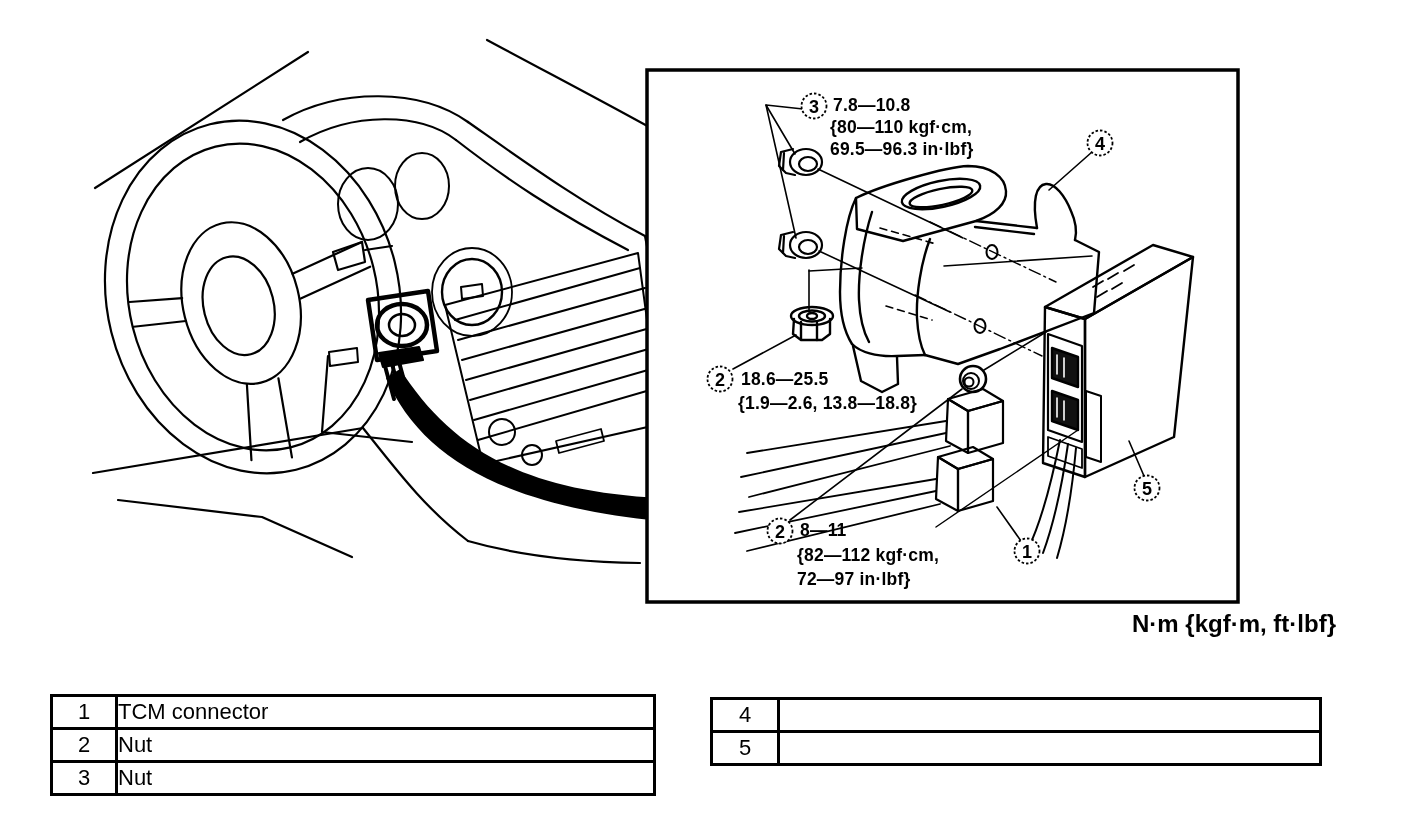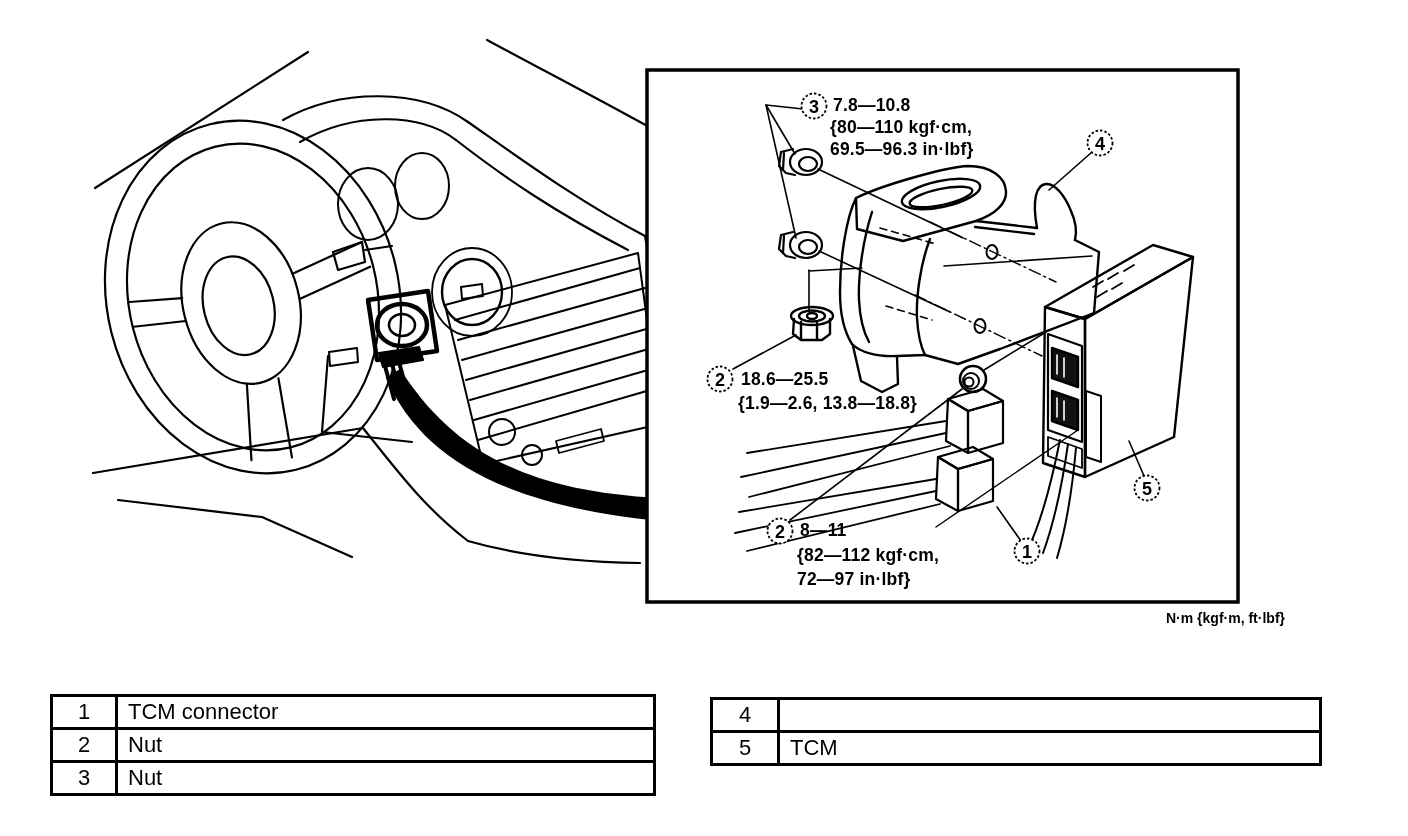--- a/index.html
+++ b/index.html
@@ -2,28 +2,28 @@
 <html><head>
 <meta charset="utf-8">
 <style>
   html,body{margin:0;padding:0;background:#fff;}
   #canvas{position:relative;width:1408px;height:836px;background:#ffffff;overflow:hidden;
           font-family:"Liberation Sans", sans-serif;color:#000;}
   svg{position:absolute;left:0;top:0;}
   svg text{font-family:"Liberation Sans", sans-serif;}
   .spec{font-weight:bold;font-size:17.5px;fill:#000;letter-spacing:.2px;}
   .callout-num{font-weight:bold;font-size:18px;fill:#000;text-anchor:middle;}
-  .unit-note{position:absolute;left:1166px;top:610px;font-size:14px;font-weight:bold;white-space:nowrap;}
+  .unit-note{position:absolute;left:1132px;top:610px;font-size:24px;font-weight:bold;white-space:nowrap;}
   .legend-table{position:absolute;border:3px solid #000;background:#fff;}
   .legend-row{display:grid;height:30px;line-height:30px;font-size:22px;}
   .legend-row + .legend-row{border-top:3px solid #000;}
   .lt-left .legend-row{grid-template-columns:65px 1fr;}
   .lt-right .legend-row{grid-template-columns:67px 1fr;}
   .legend-num{text-align:center;border-right:3px solid #000;}
-  .legend-label{padding-left:10px;}
+  .legend-label{padding-left:0;}
 </style>
 </head>
 <body>
 
 <div id="canvas">
 
   <svg width="1408" height="836" viewBox="0 0 1408 836">
 
     <g fill="none" stroke="#000" stroke-width="2.2" stroke-linecap="round" stroke-linejoin="round">
 
@@ -232,17 +232,16 @@
       <div class="legend-label">Nut</div>
     </div>
   </div>
 
   <div class="legend-table lt-right" style="left:710px;top:697px;width:606px;">
     <div class="legend-row">
       <div class="legend-num">4</div>
     </div>
     <div class="legend-row">
       <div class="legend-num">5</div>
-      <div class="legend-label">TCM</div>
     </div>
   </div>
 
 </div>
 
 </body></html>

